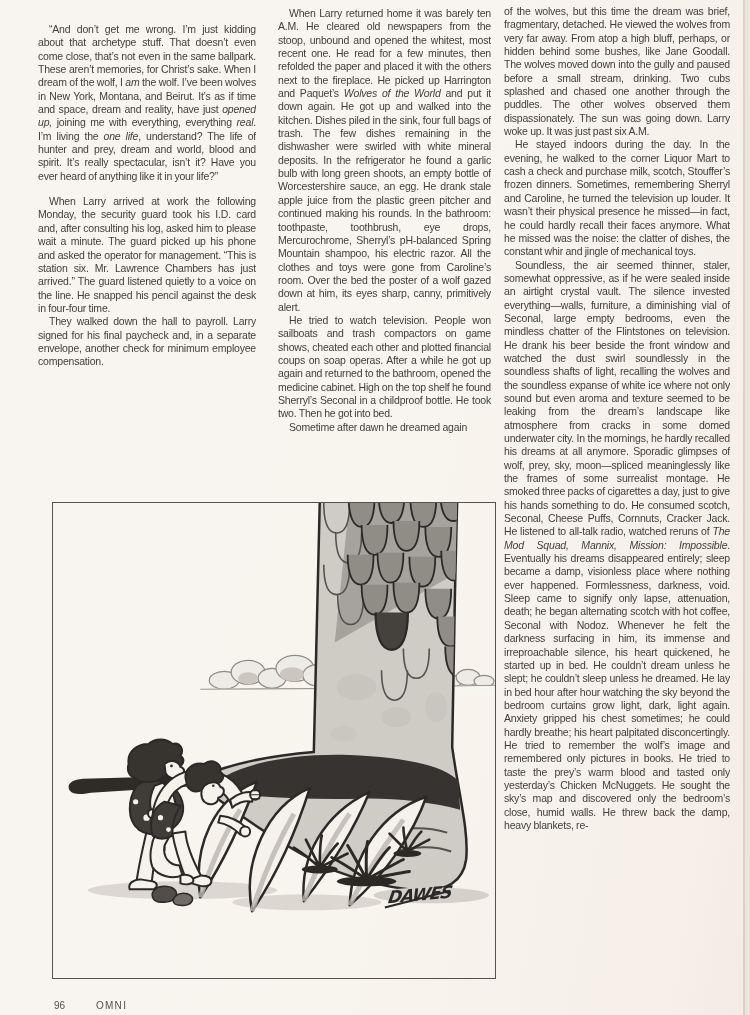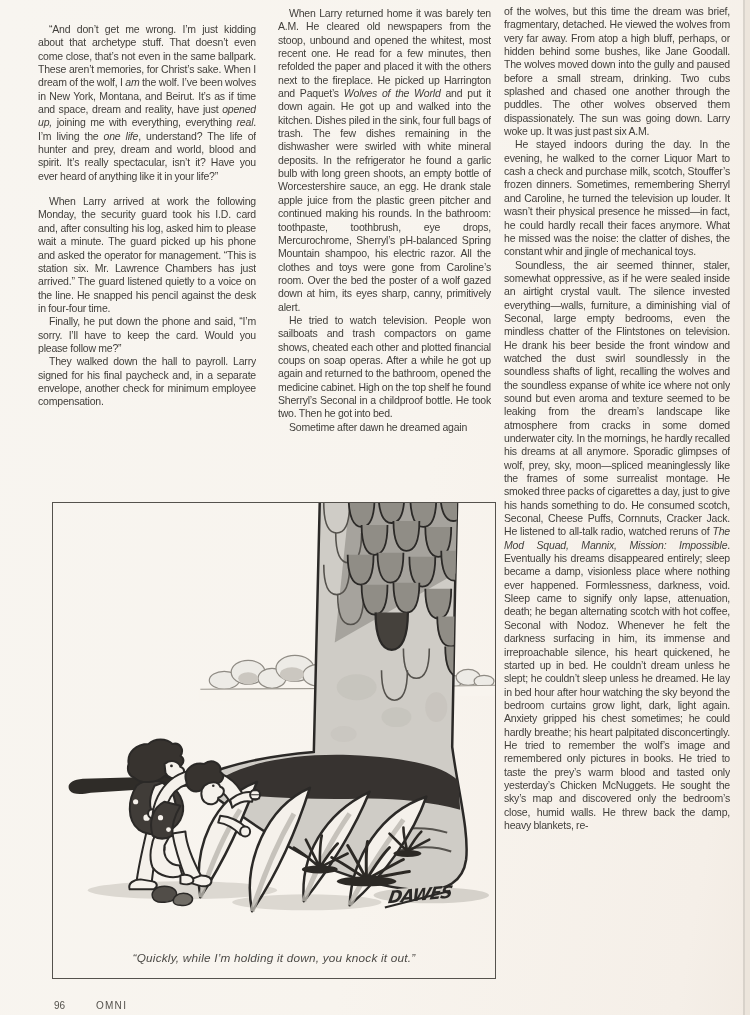--- a/index.html
+++ b/index.html
@@ -33,21 +33,20 @@
   .footer{position:absolute;left:54px;top:1000px;font-size:10px;color:#53504b;}
   .footer .pn{display:inline-block;}
   .footer .mag{display:inline-block;margin-left:28px;letter-spacing:1.3px;}
 </style>
 </head>
 <body>
 
 <div class="col" id="col1">
     <p class="para">“And don’t get me wrong. I’m just kidding about that archetype stuff. That doesn’t even come close, that’s not even in the same ballpark. These aren’t memories, for Christ’s sake. When I dream of the wolf, I <i>am</i> the wolf. I’ve been wolves in New York, Montana, and Beirut. It’s as if time and space, dream and reality, have just <i>opened up,</i> joining me with everything, everything <i>real</i>. I’m living the <i>one life</i>, understand? The life of hunter and prey, dream and world, blood and spirit. It’s really spectacular, isn’t it? Have you ever heard of anything like it in your life?”</p>
     <p class="para gap">When Larry arrived at work the following Monday, the security guard took his I.D. card and, after consulting his log, asked him to please wait a minute. The guard picked up his phone and asked the operator for management. “This is station six. Mr. Lawrence Chambers has just arrived.” The guard listened quietly to a voice on the line. He snapped his pencil against the desk in four-four time.</p>
-    <p class="para">Finally, he put down the phone and said, “I’m sorry. I’ll have to keep the card. Would you please follow me?”</p>
     <p class="para">They walked down the hall to payroll. Larry signed for his final paycheck and, in a separate envelope, another check for minimum employee compensation.</p>
   </div>
 <div class="col" id="col2">
     <p class="para">When Larry returned home it was barely ten A.M. He cleared old newspapers from the stoop, unbound and opened the whitest, most recent one. He read for a few minutes, then refolded the paper and placed it with the others next to the fireplace. He picked up Harrington and Paquet’s <i>Wolves of the World</i> and put it down again. He got up and walked into the kitchen. Dishes piled in the sink, four full bags of trash. The few dishes remaining in the dishwasher were swirled with white mineral deposits. In the refrigerator he found a garlic bulb with long green shoots, an empty bottle of Worcestershire sauce, an egg. He drank stale apple juice from the plastic green pitcher and continued making his rounds. In the bathroom: toothpaste, toothbrush, eye drops, Mercurochrome, Sherryl’s pH-balanced Spring Mountain shampoo, his electric razor. All the clothes and toys were gone from Caroline’s room. Over the bed the poster of a wolf gazed down at him, its eyes sharp, canny, primitively alert.</p>
     <p class="para">He tried to watch television. People won sailboats and trash compactors on game shows, cheated each other and plotted financial coups on soap operas. After a while he got up again and returned to the bathroom, opened the medicine cabinet. High on the top shelf he found Sherryl’s Seconal in a childproof bottle. He took two. Then he got into bed.</p>
     <p class="para">Sometime after dawn he dreamed again</p>
   </div>
 <div class="col" id="col3">
     <p class="para noindent">of the wolves, but this time the dream was brief, fragmentary, detached. He viewed the wolves from very far away. From atop a high bluff, perhaps, or hidden behind some bushes, like Jane Goodall. The wolves moved down into the gully and paused before a small stream, drinking. Two cubs splashed and chased one another through the puddles. The other wolves observed them dispassionately. The sun was going down. Larry woke up. It was just past six A.M.</p>
     <p class="para">He stayed indoors during the day. In the evening, he walked to the corner Liquor Mart to cash a check and purchase milk, scotch, Stouffer’s frozen dinners. Sometimes, remembering Sherryl and Caroline, he turned the television up louder. It wasn’t their physical presence he missed—in fact, he could hardly recall their faces anymore. What he missed was the noise: the clatter of dishes, the constant whir and jingle of mechanical toys.</p>
@@ -193,21 +192,20 @@
       <ellipse cx="268" cy="368" rx="18" ry="4" fill="#2c2925" stroke="none"></ellipse>
       <ellipse cx="356" cy="352" rx="14" ry="3.5" fill="#2c2925" stroke="none"></ellipse>
     </g>
 
     <g transform="translate(336,402) rotate(-5)">
       <text transform="skewX(-14)" x="0" y="0" font-size="17" font-weight="bold" font-style="italic" font-family="'DejaVu Sans',sans-serif" fill="#2b2927" letter-spacing="-1">DAWES</text>
       <path d="M -3,4 L 64,-7" stroke="#2b2927" stroke-width="2.2"></path>
     </g>
   </svg>
 
-  <div class="caption">“Quickly, while I’m holding it down, you knock it out.”</div>
 </div>
 
 <div class="footer">
   <span class="pn">96</span>
   <span class="mag">OMNI</span>
 </div>
 
 <div class="page-edge-soft"></div>
 <div class="page-edge"></div>
 

